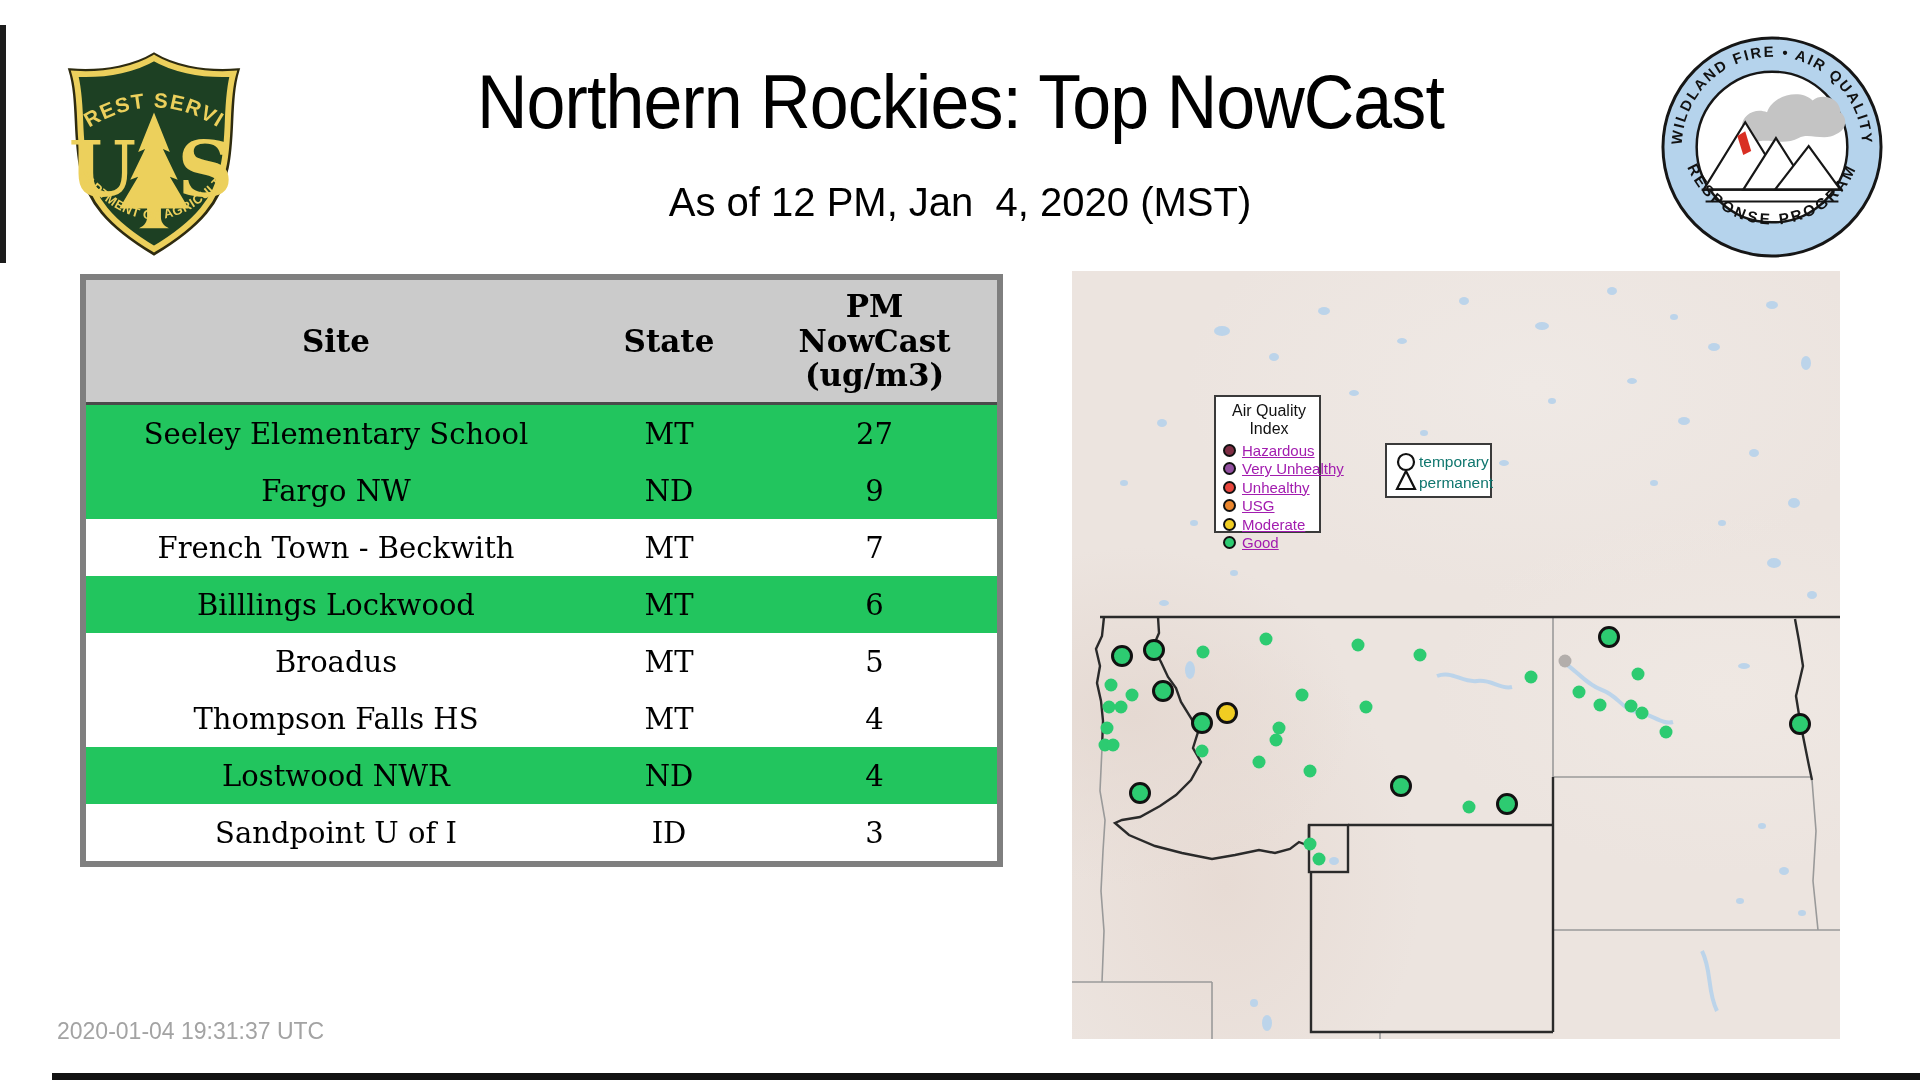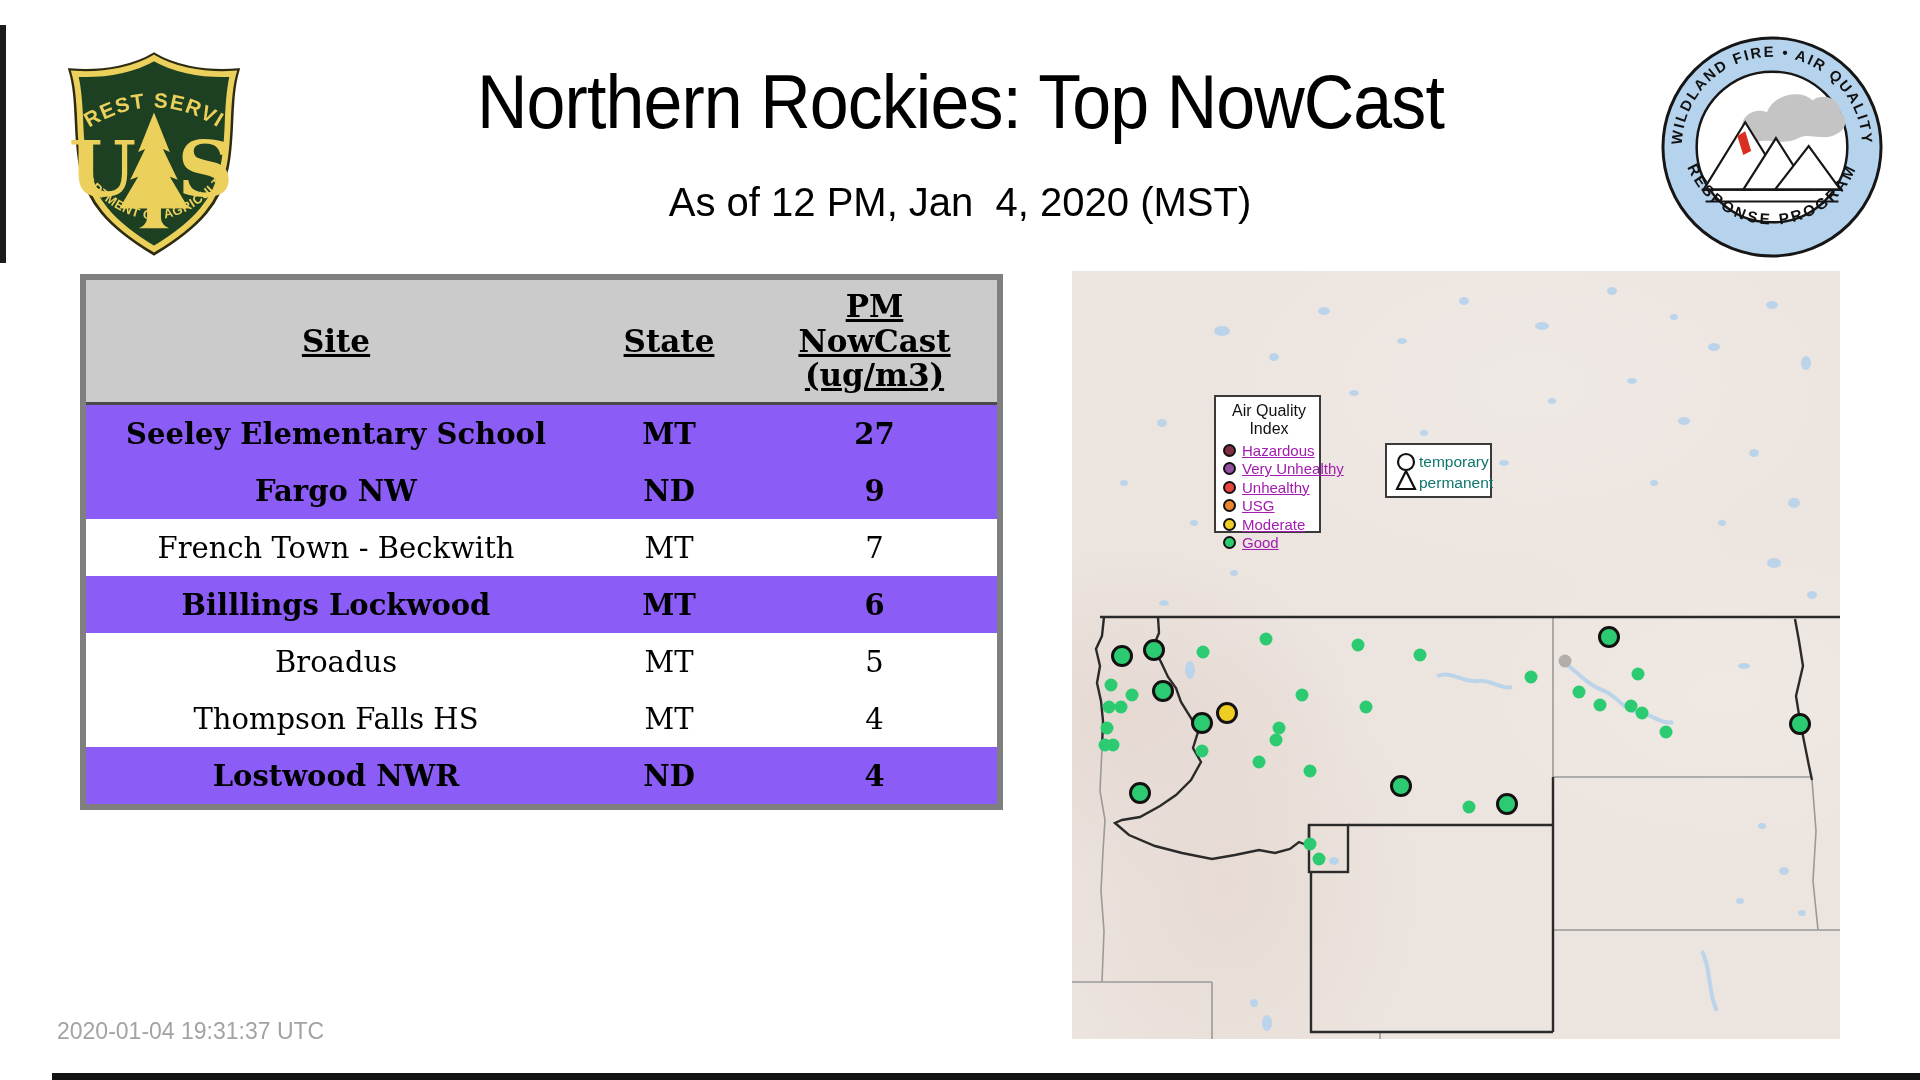--- a/index.html
+++ b/index.html
@@ -20,23 +20,23 @@
   #fs-logo{left:55px;top:46px;width:198px;height:216px;}
 
   
   #wf-logo{left:1658px;top:33px;width:228px;height:228px;}
 
   
   #nowcast-table{left:80px;top:274px;width:911px;border-collapse:collapse;
                  font-family:"DejaVu Serif",serif;table-layout:fixed;}
   #nowcast-table,.tb-border{border:6px solid #7f7f7f;}
   #nowcast-table th{background:#cbcbcb;height:122px;font-size:31px;font-weight:bold;
-                    vertical-align:middle;text-align:center;border-bottom:3px solid #4a4a4a;padding:0;text-decoration:underline;}
+                    vertical-align:middle;text-align:center;border-bottom:3px solid #4a4a4a;padding:0;}
   #nowcast-table td{height:57px;font-size:29px;text-align:center;vertical-align:middle;padding:0;color:#000;}
-  #nowcast-table tr.odd td{background:#8b5cf6;font-weight:bold;}
+  #nowcast-table tr.odd td{background:#22c55e;}
   #nowcast-table tr.even td{background:#ffffff;}
   .col-site{width:500px;} .col-state{width:166px;} .col-pm{width:245px;}
   .pm-line{line-height:1.12;}
 
   
   #timestamp{left:57px;top:1018px;font-size:23px;color:#a3a3a3;}
 
   
   #map{left:1072px;top:271px;width:768px;height:768px;background:#ece4df;overflow:hidden;
        background-image:
@@ -157,20 +157,25 @@
       </tr>
       <tr class="even">
         <td>Thompson Falls HS</td>
         <td>MT</td>
         <td>4</td>
       </tr>
       <tr class="odd">
         <td>Lostwood NWR</td>
         <td>ND</td>
         <td>4</td>
+      </tr>
+      <tr class="even">
+        <td>Sandpoint U of I</td>
+        <td>ID</td>
+        <td>3</td>
       </tr>
     </tbody>
 </table>
 
 <div class="abs" id="map">
   <svg width="768" height="768" viewBox="0 0 768 768">
 
     <g fill="#bcd4ea" stroke="none">
       <ellipse cx="150" cy="60" rx="8" ry="5"></ellipse> 
         <ellipse cx="202" cy="86" rx="5" ry="4"></ellipse>

